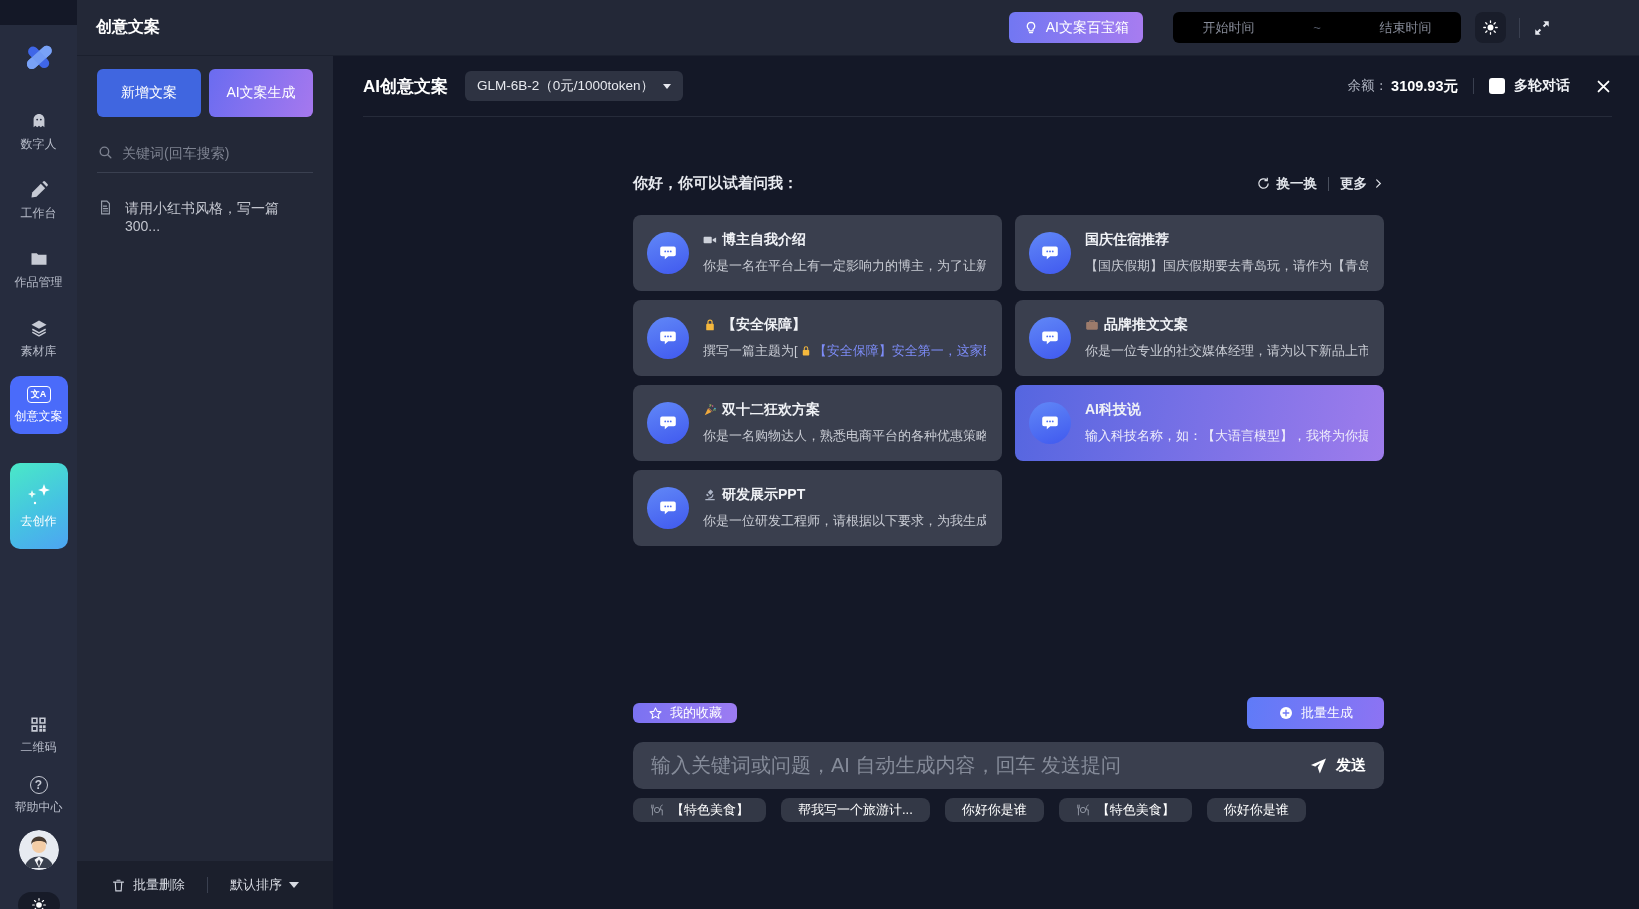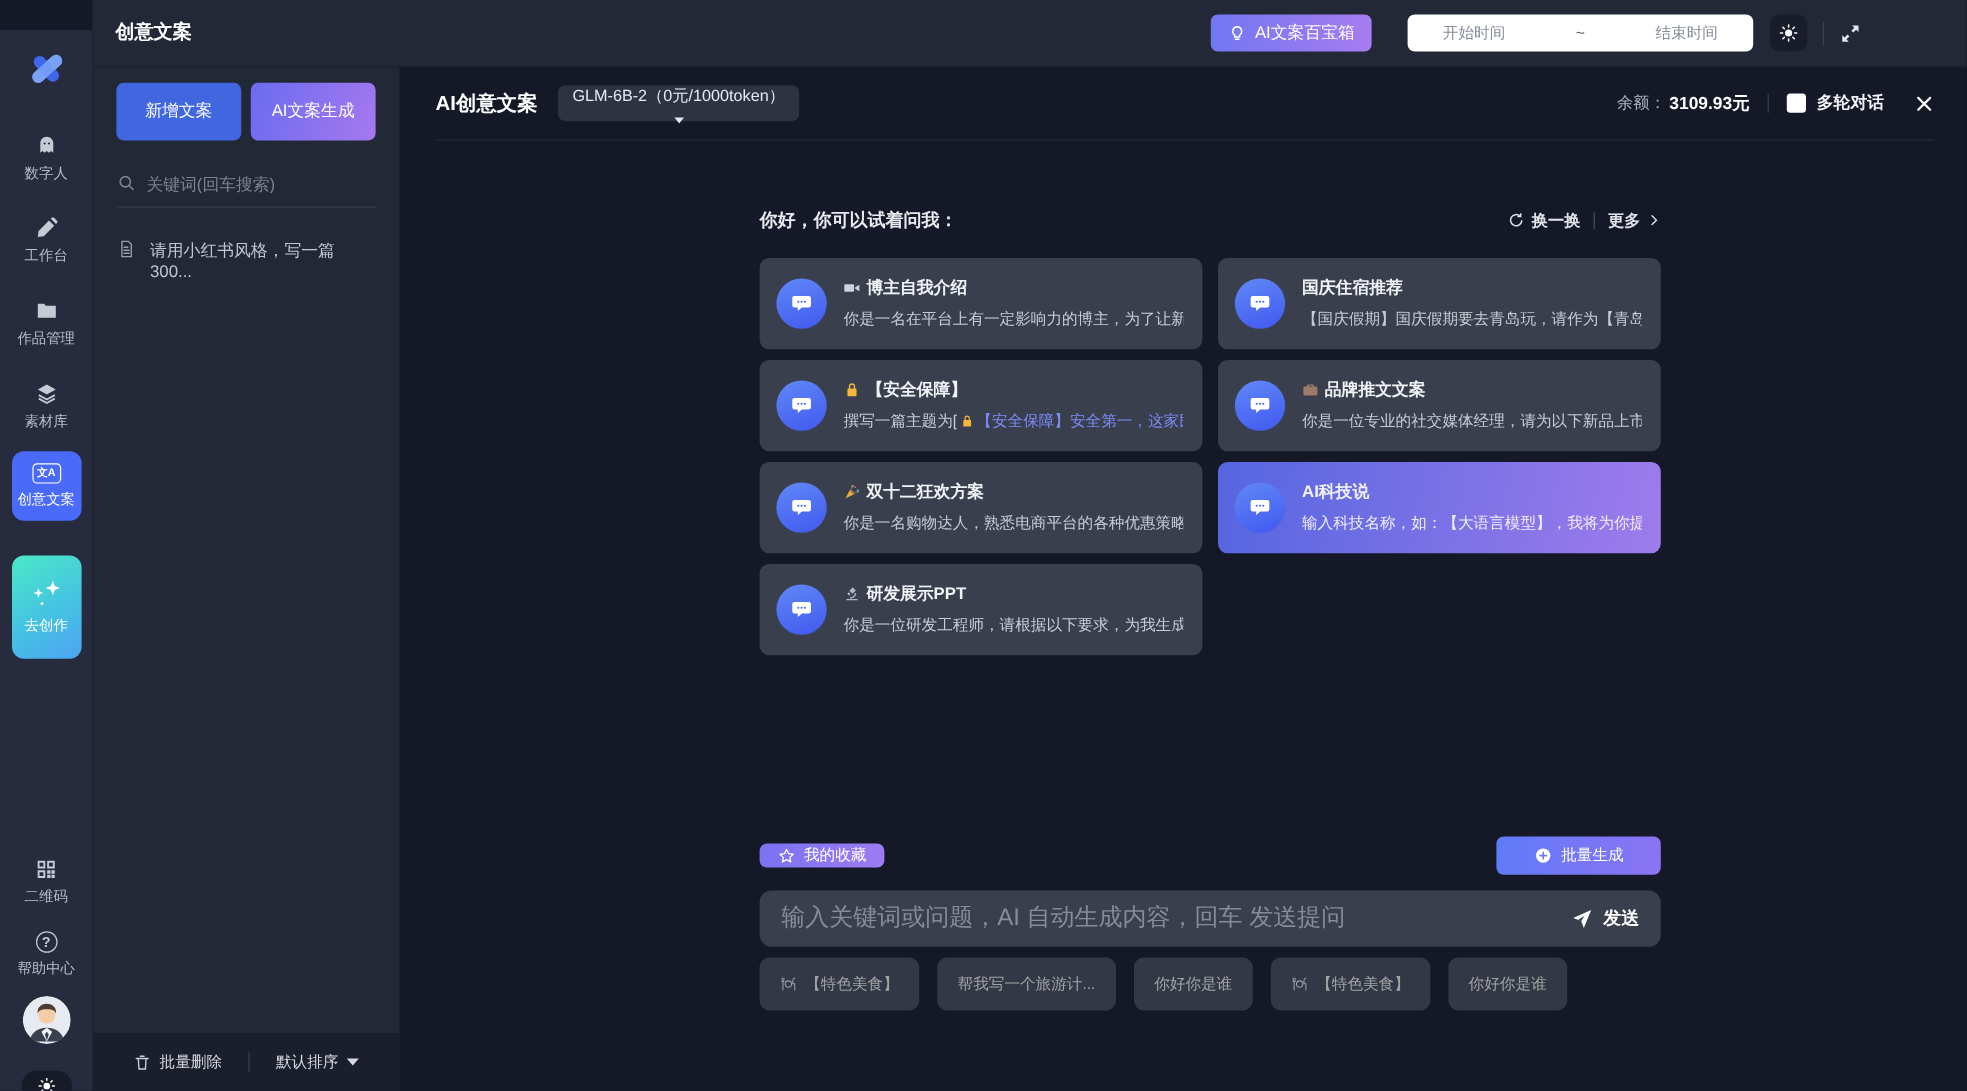--- a/index.html
+++ b/index.html
@@ -32,21 +32,21 @@
                 background:#171b28; display:flex; align-items:center; justify-content:center; cursor:pointer; }
 
   
   .header { position:absolute; left:77px; top:0; right:0; height:56px; background:#232837;
             display:flex; align-items:center; border-bottom:1px solid #1b202e; z-index:2; }
   .header-title { margin-left:19px; font-size:16px; font-weight:bold; color:#fff; }
   .header-right { margin-left:auto; margin-right:88px; display:flex; align-items:center; }
   .btn-treasure { height:31px; padding:0 14px; border-radius:6px; border:none; cursor:pointer;
                   background:linear-gradient(90deg,#7277f2 0%,#a77cf0 100%);
                   color:#fff; font-size:14px; display:flex; align-items:center; gap:7px; }
-  .date-pill { margin-left:30px; width:288px; height:31px; border-radius:6px; background:#ffffff;
+  .date-pill { margin-left:30px; width:288px; height:31px; border-radius:6px; background:#000000;
                display:flex; align-items:center; justify-content:space-around; color:#878c99; font-size:13px; cursor:pointer; }
   .date-sep { color:#555b69; }
   .btn-sun { margin-left:14px; width:31px; height:31px; border-radius:8px; background:#191d2a;
              display:flex; align-items:center; justify-content:center; cursor:pointer; border:none; }
   .hdr-div { margin-left:13px; width:1px; height:20px; background:#3a4050; }
   .btn-full { margin-left:13px; background:none; border:none; cursor:pointer; display:flex; }
 
   
   .panel { position:absolute; left:77px; top:56px; width:256px; bottom:0; background:#232837; z-index:1; }
   .panel-btns { display:flex; gap:8px; margin:13px 20px 0; }
@@ -63,21 +63,21 @@
                   display:flex; align-items:center; justify-content:center; gap:22px; }
   .pf-action { display:flex; align-items:center; gap:7px; color:#d7dae2; font-size:13px; font-weight:400; cursor:pointer; }
   .pf-div { width:1px; height:16px; background:#3a4050; }
   .caret-down { width:0; height:0; border-left:5px solid transparent; border-right:5px solid transparent; border-top:6px solid #d7dae2; }
 
   
   .main { position:absolute; left:333px; top:56px; right:0; bottom:0; background:#141827; }
   .main-head { margin:0 27px 0 30px; height:61px; display:flex; align-items:center; border-bottom:1px solid #262b3a; }
   .main-title { font-size:17px; font-weight:bold; color:#fff; }
   .model-select { margin-left:17px; height:30px; padding:0 12px; border-radius:6px; background:#2e3342;
-                  display:flex; align-items:center; gap:9px; color:#e7e9ef; font-size:13.5px; cursor:pointer; border:none;flex-direction:column; }
+                  display:flex; align-items:center; gap:9px; color:#e7e9ef; font-size:13.5px; cursor:pointer; border:none; }
   .model-caret { width:0; height:0; border-left:4.5px solid transparent; border-right:4.5px solid transparent; border-top:5.5px solid #e7e9ef; }
   .mh-right { margin-left:auto; display:flex; align-items:center; }
   .balance-label { color:#b0b5c2; font-size:13.5px; }
   .balance-value { color:#fff; font-size:14.5px; font-weight:bold; margin-left:3px; }
   .mh-div { width:1px; height:16px; background:#3a4050; margin:0 15px; }
   .checkbox { width:16px; height:16px; border-radius:3px; background:#fff; cursor:pointer; }
   .multi-label { margin-left:9px; color:#f0f2f6; font-size:14px; font-weight:600; }
   .btn-close { margin-left:25px; background:none; border:none; cursor:pointer; display:flex; }
 
   .content { margin-left:300px; width:751px; }
@@ -106,21 +106,21 @@
              color:#fff; font-size:13px; display:flex; align-items:center; gap:7px; }
   .btn-batch { height:32px; padding:0 31px; border:none; border-radius:6px; cursor:pointer;
                background:linear-gradient(100deg,#5f7bf8 0%,#8d73f3 100%);
                color:#fff; font-size:13px; display:flex; align-items:center; gap:7px; }
   .inputbar { margin-top:13px; height:47px; border-radius:10px; background:#3a3f4e;
               display:flex; align-items:center; padding:0 18px; }
   .inputbar input { flex:1; background:transparent; border:none; outline:none; color:#e8eaf0; font-size:20px; }
   .inputbar input::placeholder { color:#868c9a; }
   .send { display:flex; align-items:center; gap:8px; color:#fff; font-size:15px; font-weight:bold; cursor:pointer; margin-left:14px; }
   .chips { margin-top:9px; display:flex; gap:15px; }
-  .chip { height:44px; padding:0 17px; border-radius:8px; background:#333846; color:#a3a3a3; font-size:13px;
+  .chip { height:24px; padding:0 17px; border-radius:8px; background:#333846; color:#ffffff; font-size:13px;
           display:flex; align-items:center; gap:7px; cursor:pointer; white-space:nowrap; }
 </style>
 </head>
 <body>
 
 <nav class="rail">
   <span class="logo ic">
     <svg width="36" height="36" viewBox="0 0 36 36">
       <rect x="3" y="13.5" width="30" height="10" rx="5" fill="#6e96f5" transform="rotate(-42 18 18)"></rect>
       <rect x="5" y="13.5" width="26" height="10" rx="5" fill="#3f66e8" transform="rotate(46 18 18)"></rect>

